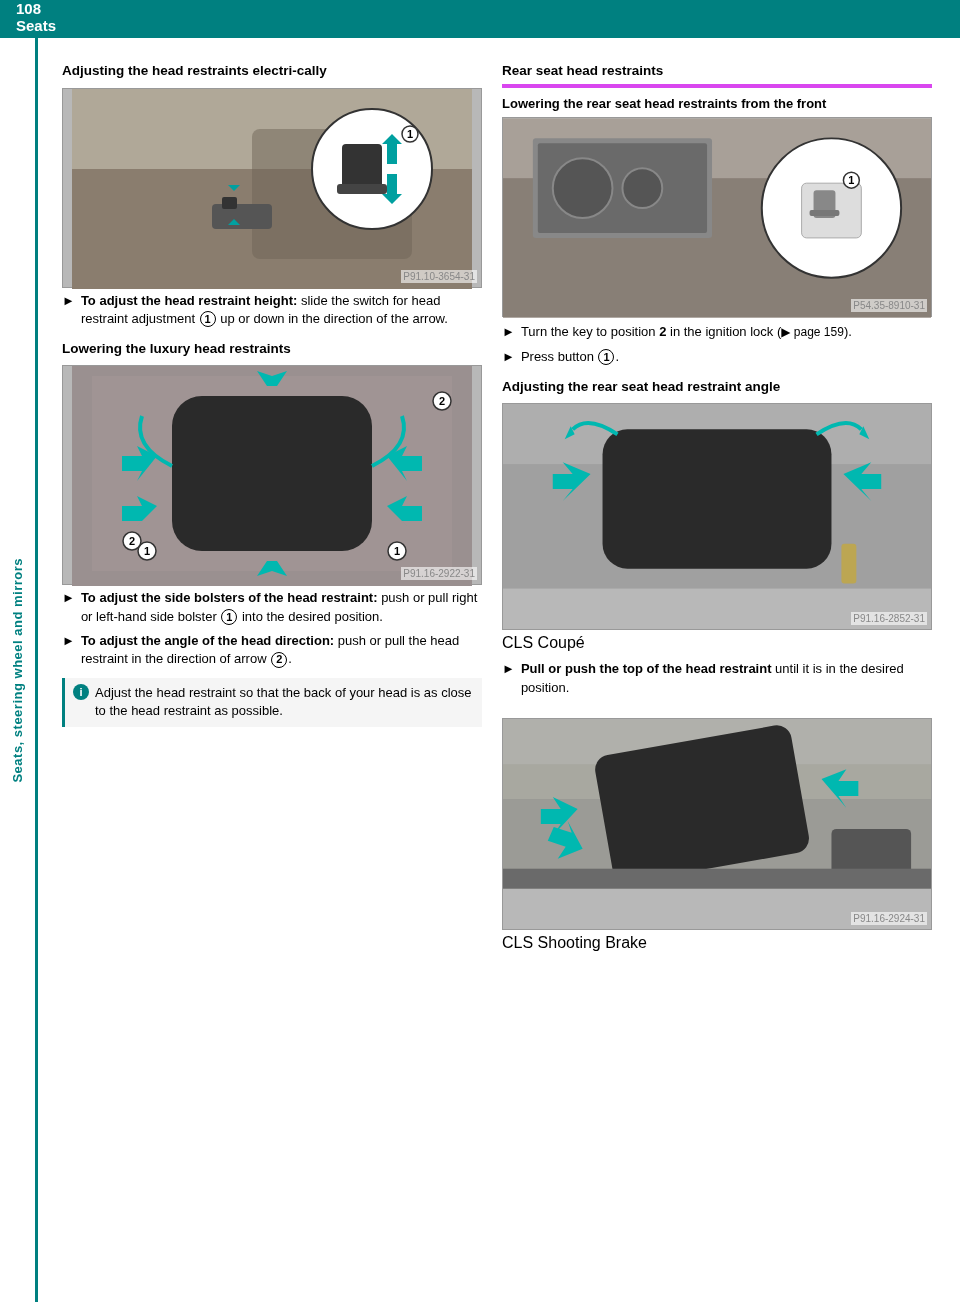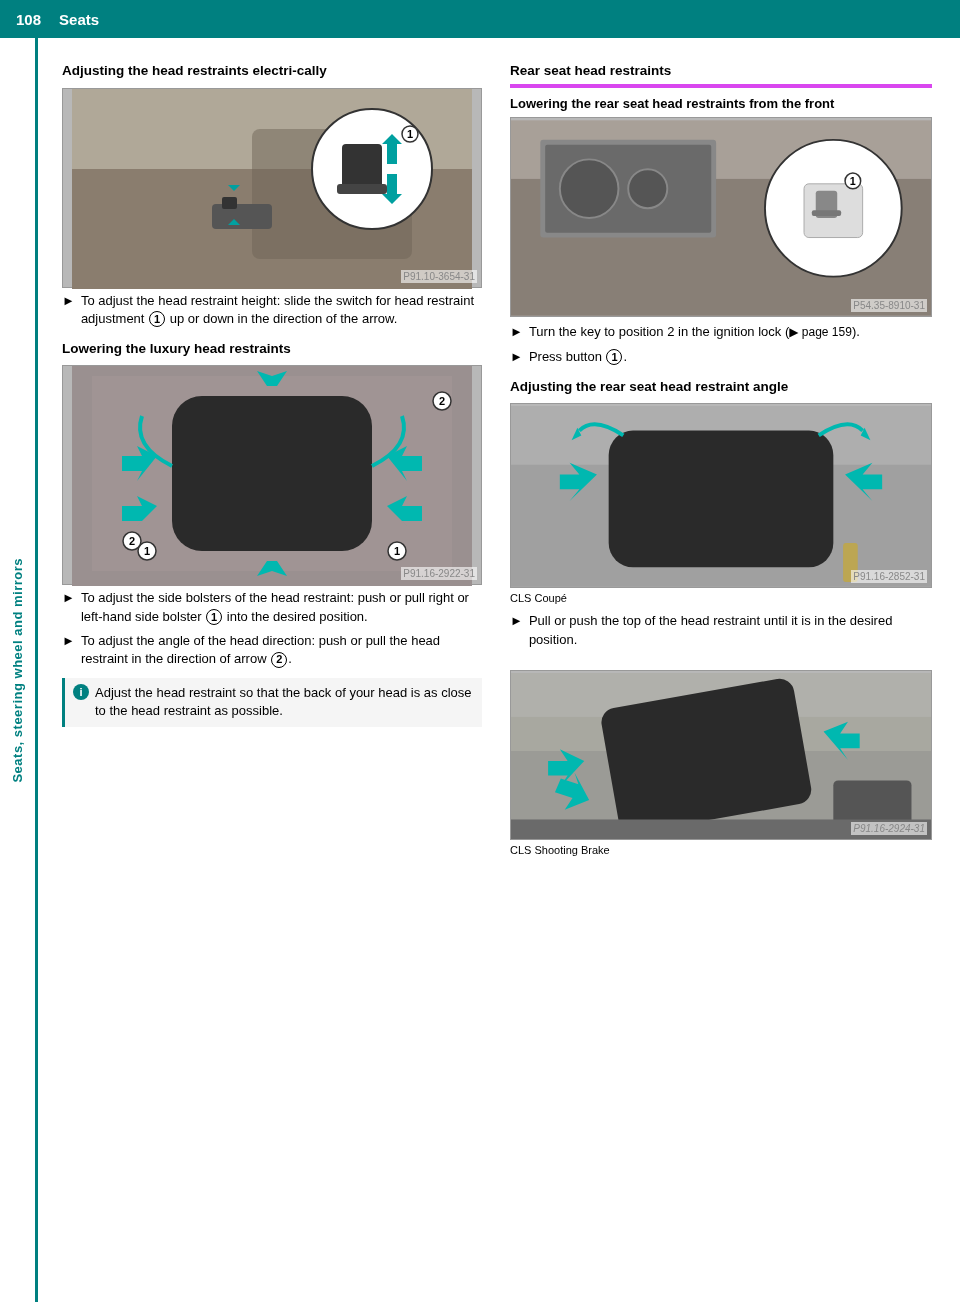--- a/index.html
+++ b/index.html
@@ -10,22 +10,23 @@
       font-size: 13px;
       background: #fff;
       color: #000;
     }
 
     
     .header-bar {
       background: #008080;
       height: 38px;
       display: flex;
-      align-items: center;
+      align-items: flex-start;
       padding: 0 16px;
+      flex-direction: column;
     }
     .header-page-num {
       color: #fff;
       font-size: 15px;
       font-weight: bold;
       margin-right: 18px;
     }
     .header-title {
       color: #fff;
       font-size: 15px;
@@ -54,21 +55,21 @@
       font-weight: bold;
       white-space: nowrap;
       letter-spacing: 0.5px;
     }
 
     
     .main-content {
       flex: 1;
       padding: 24px 28px 24px 24px;
       display: flex;
-      gap: 28px;
+      gap: 20px;
     }
 
     
     .col-left {
       flex: 1;
       max-width: 420px;
     }
     .col-right {
       flex: 1;
       max-width: 430px;
@@ -111,21 +112,21 @@
       font-size: 13px;
       margin-right: 6px;
       margin-top: 0px;
       flex-shrink: 0;
     }
     .bullet-text {
       font-size: 13px;
       line-height: 1.4;
     }
     .bold {
-      font-weight: normal;
+      font-weight: bold;
     }
 
     
     .info-note {
       display: flex;
       align-items: flex-start;
       background: #f5f5f5;
       border-left: 3px solid #008080;
       padding: 6px 8px;
       margin-top: 6px;
@@ -177,21 +178,21 @@
       bottom: 4px;
       right: 4px;
       font-size: 10px;
       color: #888;
       background: rgba(255,255,255,0.6);
       padding: 1px 2px;
     }
 
     
     .cls-label {
-      font-size: 11px;
+      font-size: 16px;
       margin-bottom: 8px;
       margin-top: 2px;
     }
   </style>
 </head>
 <body>
 
 <div class="header-bar">
   <span class="header-page-num">108</span>
   <span class="header-title">Seats</span>
@@ -351,21 +352,21 @@
         <div class="bullet-item">
           <span class="bullet-arrow">►</span>
           <span class="bullet-text">
             Press button <span class="num-badge">1</span>.
           </span>
         </div>
       </div>
 
       <div class="section-heading mt-12">Adjusting the rear seat head restraint angle</div>
 
-      <div class="img-diagram" style="height:185px; margin-bottom:4px;">
+      <div class="img-diagram" style="height:227px; margin-bottom:4px;">
         <svg width="100%" height="185" viewBox="0 0 430 185" xmlns="http://www.w3.org/2000/svg">
 
           <rect width="430" height="185" fill="#a0a0a0"></rect>
 
           <rect x="0" y="0" width="430" height="60" fill="#bbb" opacity="0.5"></rect>
 
           <rect x="100" y="25" width="230" height="140" rx="25" fill="#2a2a2a"></rect>
 
           <polygon points="88,70 60,58 70,70 50,70 50,85 70,85 60,97" fill="#00b8b0"></polygon>
 
@@ -386,21 +387,21 @@
 
       <div class="bullet-section">
         <div class="bullet-item">
           <span class="bullet-arrow">►</span>
           <span class="bullet-text">
             <span class="bold">Pull or push the top of the head restraint</span> until it is in the desired position.
           </span>
         </div>
       </div>
 
-      <div class="img-diagram" style="height:170px; margin-bottom:4px; margin-top: 21px; font-style: italic;">
+      <div class="img-diagram" style="height:212px; margin-bottom:4px; margin-top: 21px;">
         <svg width="100%" height="170" viewBox="0 0 430 170" xmlns="http://www.w3.org/2000/svg">
 
           <rect width="430" height="170" fill="#a8a8a0"></rect>
 
           <rect x="0" y="0" width="430" height="45" fill="#bbb" opacity="0.4"></rect>
 
           <rect x="0" y="80" width="430" height="90" fill="#888" opacity="0.4"></rect>
 
           <rect x="100" y="20" width="200" height="130" rx="15" fill="#2a2a2a" transform="rotate(-10,200,85)"></rect>
 

